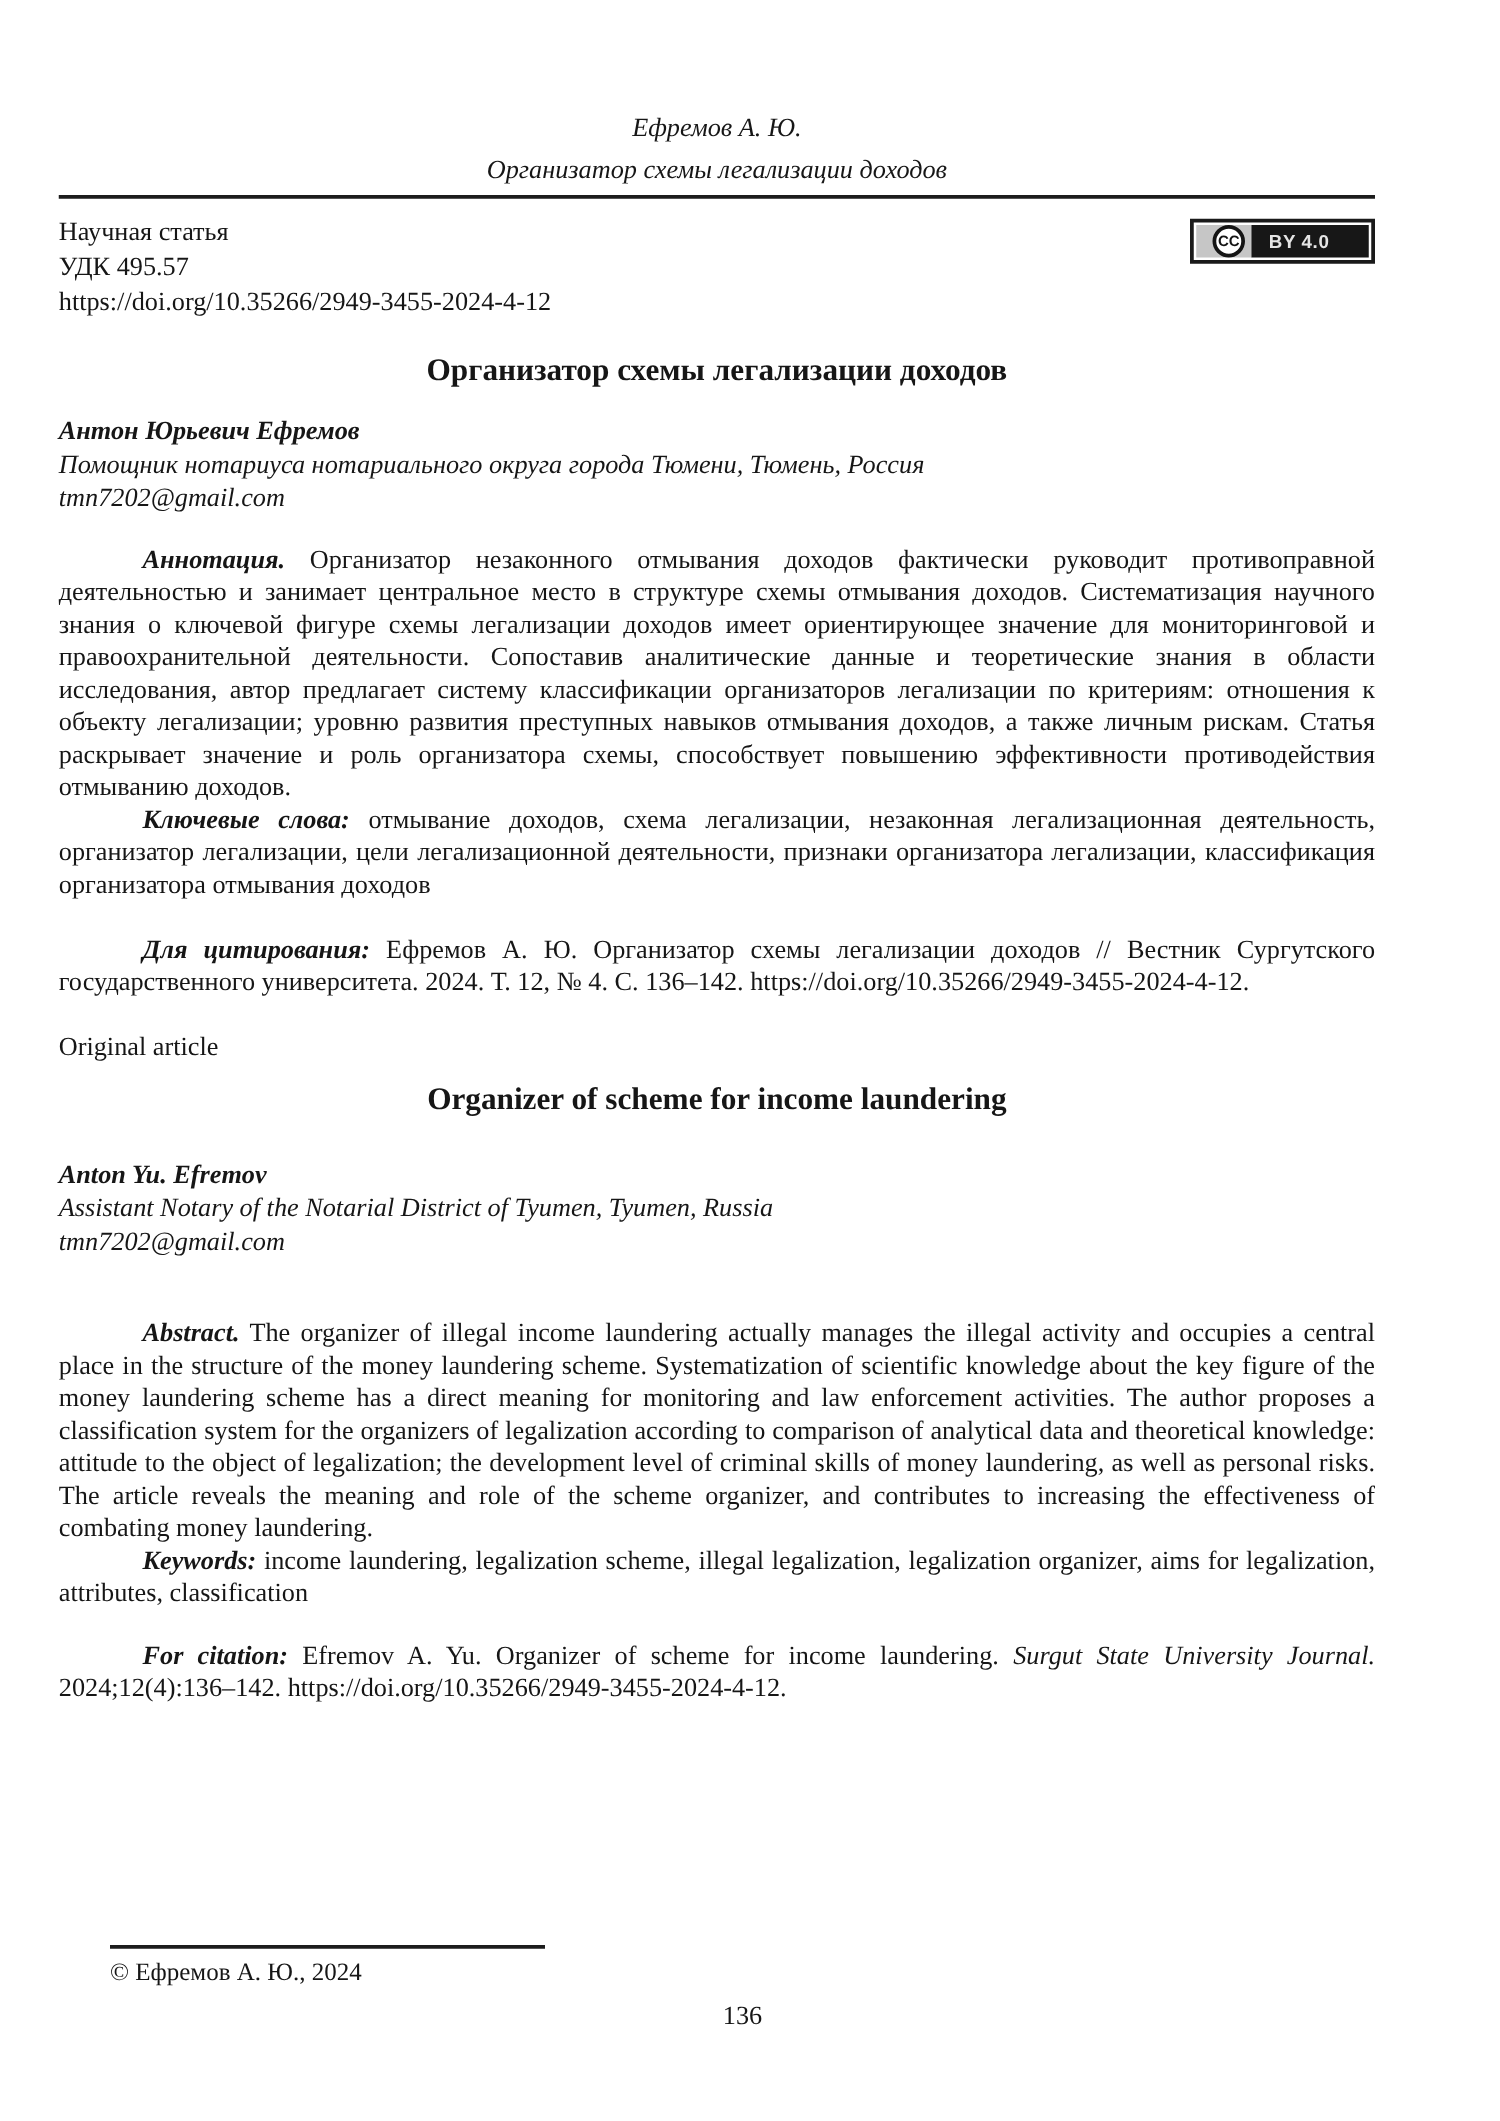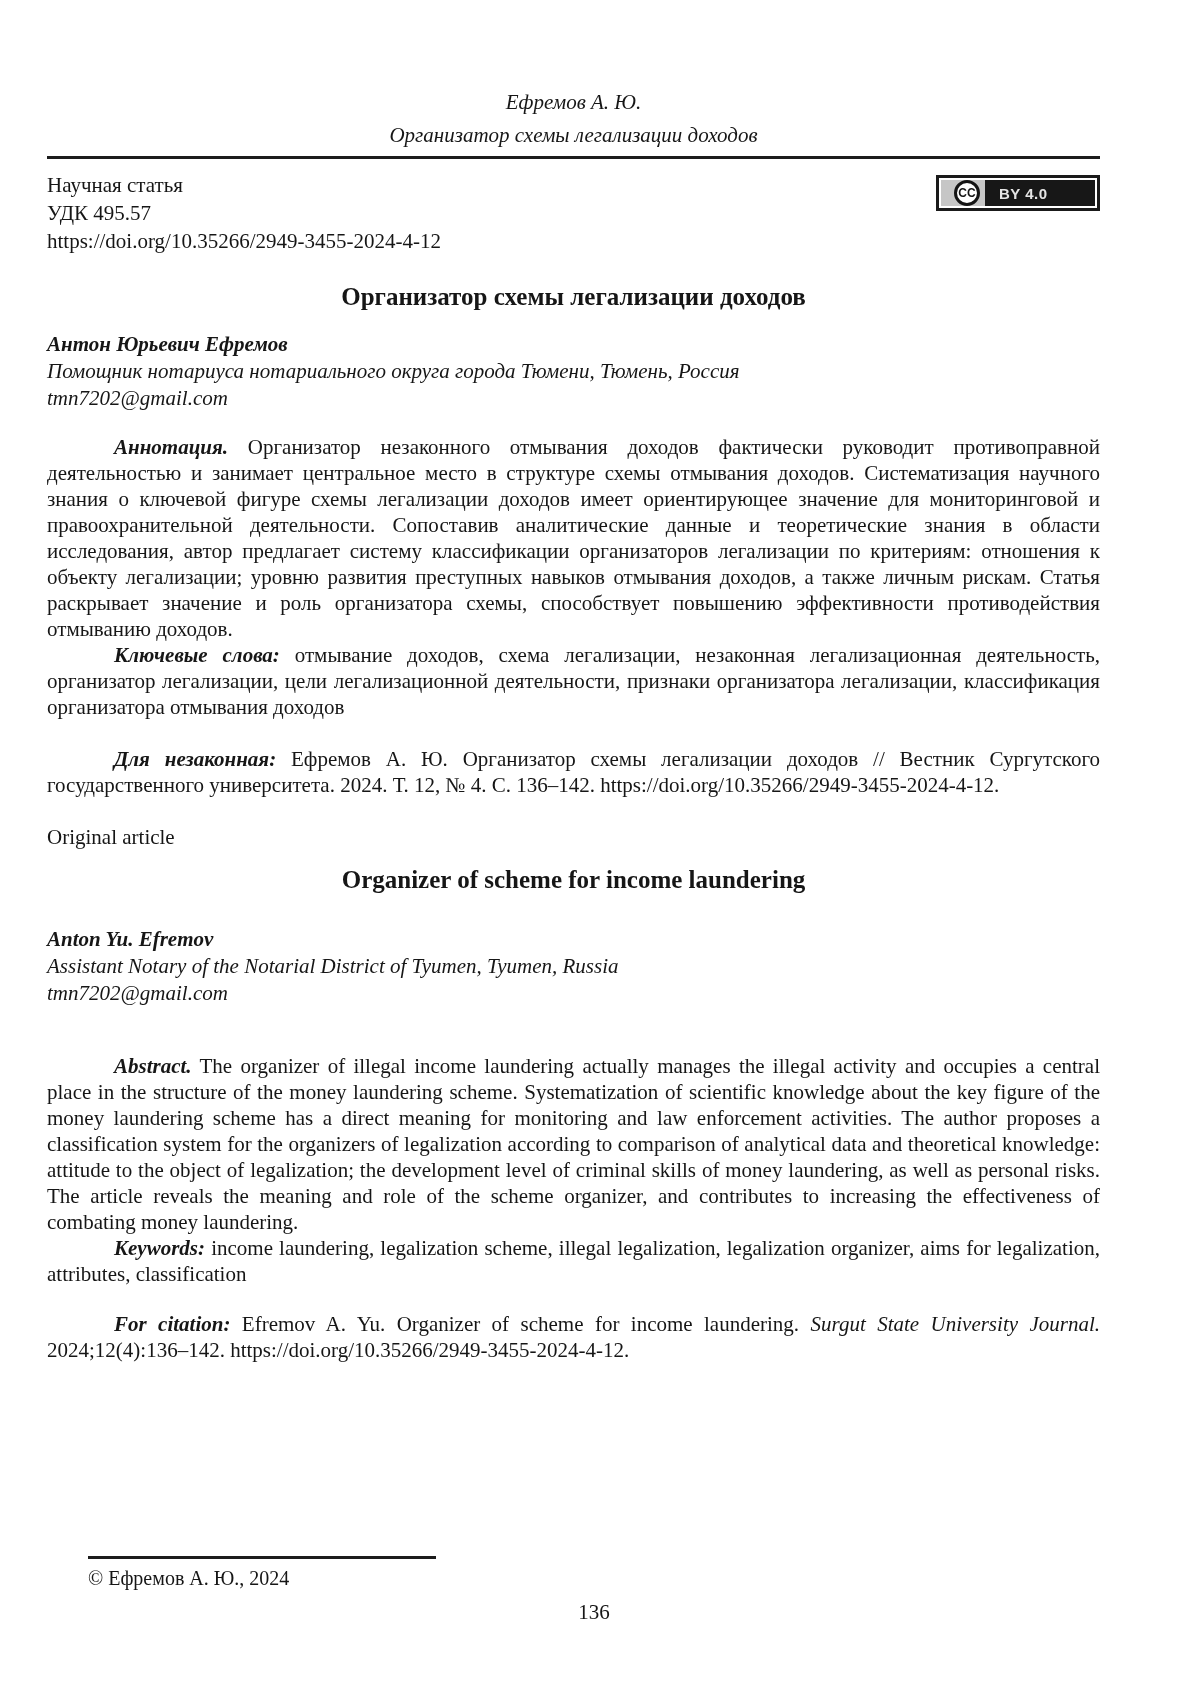--- a/index.html
+++ b/index.html
@@ -46,21 +46,21 @@
   .meta-left {
     font-size: 21px;
     line-height: 28px;
   }
   .meta-left div { white-space: nowrap; }
 
   .cc-badge {
     margin-top: 4px;
     display: flex;
     align-items: stretch;
-    width: 164px;
+    width: 148px;
     height: 36px;
     box-sizing: border-box;
     border: 3px solid #1a1a1a;
     background: #ffffff;
     padding: 2px;
   }
   .cc-left {
     width: 44px;
     background: #c6c6c6;
     display: flex;
@@ -194,21 +194,21 @@
     <div class="author-block">
       <div class="author-name">Антон Юрьевич Ефремов</div>
       <div class="author-affiliation">Помощник нотариуса нотариального округа города Тюмени, Тюмень, Россия</div>
       <div class="author-email">tmn7202@gmail.com</div>
     </div>
 
     <p class="para abstract-ru"><span class="bi">Аннотация.</span> <span>Организатор незаконного отмывания доходов фактически руководит противоправной деятельностью и занимает центральное место в структуре схемы отмывания доходов. Систематизация научного знания о ключевой фигуре схемы легализации доходов имеет ориентирующее значение для мониторинговой и правоохранительной деятельности. Сопоставив аналитические данные и теоретические знания в области исследования, автор предлагает систему классификации организаторов легализации по критериям: отношения к объекту легализации; уровню развития преступных навыков отмывания доходов, а также личным рискам. Статья раскрывает значение и роль организатора схемы, способствует повышению эффективности противодействия отмыванию доходов.</span></p>
 
     <p class="para keywords-ru"><span class="bi">Ключевые слова:</span> <span>отмывание доходов, схема легализации, незаконная легализационная деятельность, организатор легализации, цели легализационной деятельности, признаки организатора легализации, классификация организатора отмывания доходов</span></p>
 
-    <p class="para citation-ru"><span class="bi">Для незаконная:</span> <span>Ефремов А. Ю. Организатор схемы легализации доходов // Вестник Сургутского государственного университета. 2024. Т. 12, № 4. С. 136–142. https://doi.org/10.35266/2949-3455-2024-4-12.</span></p>
+    <p class="para citation-ru"><span class="bi">Для цитирования:</span> <span>Ефремов А. Ю. Организатор схемы легализации доходов // Вестник Сургутского государственного университета. 2024. Т. 12, № 4. С. 136–142. https://doi.org/10.35266/2949-3455-2024-4-12.</span></p>
 
     <div class="article-type-en">Original article</div>
 
     <div class="article-title title-en">Organizer of scheme for income laundering</div>
 
     <div class="author-block author-block-en">
       <div class="author-name">Anton Yu. Efremov</div>
       <div class="author-affiliation">Assistant Notary of the Notarial District of Tyumen, Tyumen, Russia</div>
       <div class="author-email">tmn7202@gmail.com</div>
     </div>

